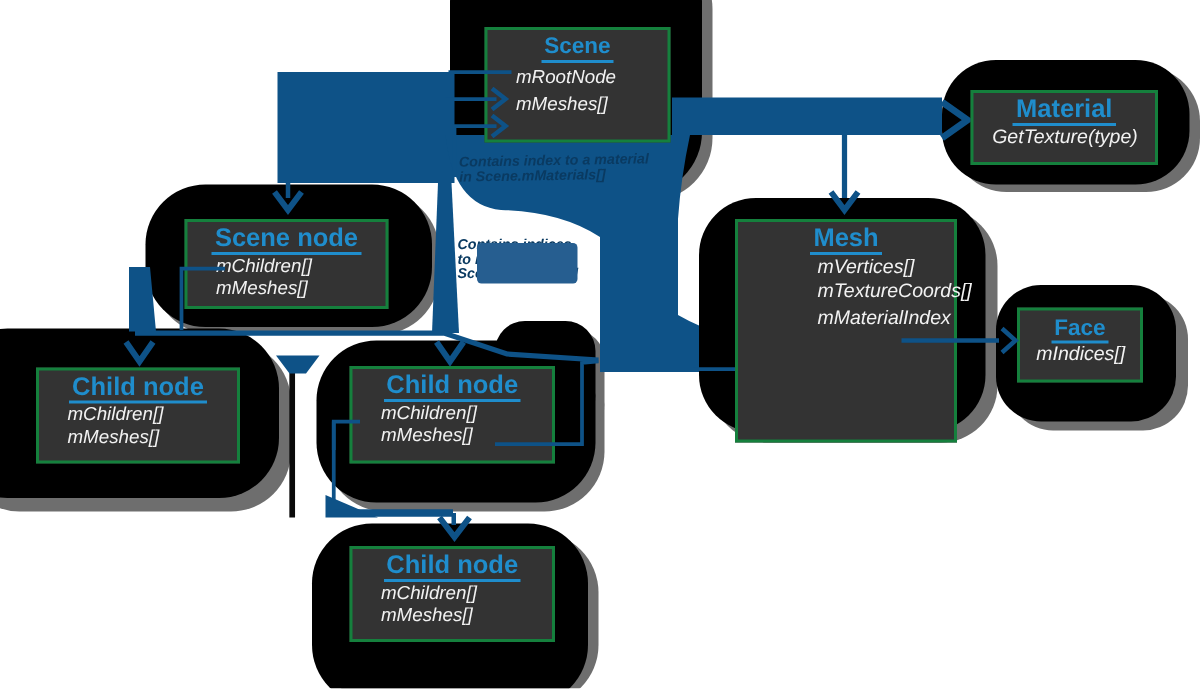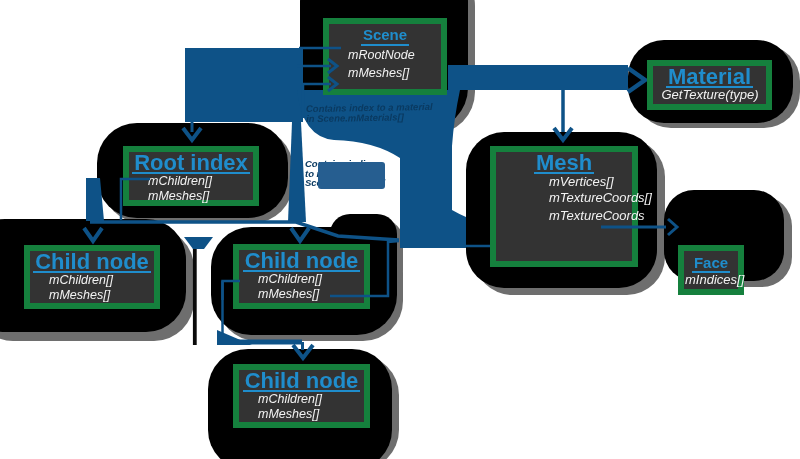--- a/index.html
+++ b/index.html
@@ -15,43 +15,43 @@
     font-size:9.5px;line-height:9.5px;white-space:nowrap;
   }
   .note span{display:block;}
   #note-material{left:306px;top:103px;transform:rotate(-1deg);}
   #note-meshes{left:305px;top:159px;}
   #note-overlay{
     position:absolute;z-index:3;left:318px;top:162px;width:67px;height:27px;
     background:#265E90;border-radius:3px;
   }
   .dbox{
-    position:absolute;z-index:4;background:#333333;border:6px solid #15803d;
+    position:absolute;z-index:4;background:#333333;border:2px solid #15803d;
     box-sizing:border-box;color:#F2F2F2;
   }
   .tw{text-align:center;margin-top:2px;}
   .ttl{
-    display:inline-block;font-weight:bold;color:#1F8DCC;font-size:22px;line-height:18px;
+    display:inline-block;font-weight:bold;color:#1F8DCC;font-size:17px;line-height:18px;
     border-bottom:2px solid #1F8DCC;padding:0 2px;white-space:nowrap;
   }
   .scene .ttl,.face .ttl{font-size:15px;}
   .face .tw{margin-top:3px;}
   .ttl.sm{line-height:17px;}
   .f{
     font-weight:normal;font-style:italic;font-size:12.5px;line-height:15px;
     padding-left:19px;white-space:nowrap;
   }
   .scene .f{line-height:16.5px;margin-top:1px;}
   .mesh .f{line-height:15.5px;font-size:13px;margin-left:34px;}
   .mesh .f.gap{margin-top:3px;}
   .center .f{padding-left:1px;text-align:center;font-size:13px;line-height:14px;}
   #box-scene{left:323px;top:18px;width:124px;height:77px;}
   #box-material{left:647px;top:60px;width:125px;height:50px;}
-  #box-mesh{left:490px;top:146px;width:148px;height:121px;}
-  #box-face{left:678px;top:205px;width:66px;height:50px;margin-top:40px;}
+  #box-mesh{left:490px;top:146px;width:148px;height:149px;}
+  #box-face{left:678px;top:205px;width:84px;height:50px;}
   #box-root{left:123px;top:146px;width:136px;height:60px;}
   #box-child-left{left:24px;top:245px;width:136px;height:64px;}
   #box-child-mid{left:233px;top:244px;width:137px;height:65px;}
   #box-child-bottom{left:233px;top:364px;width:137px;height:64px;}
 </style>
 </head>
 <body>
 
 <div id="stage">
 
@@ -129,30 +129,30 @@
 
   <div class="dbox center" id="box-material">
     <div class="tw"><span class="ttl">Material</span></div>
     <div class="f">GetTexture(type)</div>
   </div>
 
   <div class="dbox mesh" id="box-mesh">
     <div class="tw"><span class="ttl">Mesh</span></div>
     <div class="f">mVertices[]</div>
     <div class="f">mTextureCoords[]</div>
-    <div class="f gap">mTextureCoords</div>
+    <div class="f gap">mMaterialIndex</div>
   </div>
 
   <div class="dbox center face" id="box-face">
     <div class="tw"><span class="ttl sm">Face</span></div>
     <div class="f">mIndices[]</div>
   </div>
 
   <div class="dbox" id="box-root">
-    <div class="tw"><span class="ttl">Root index</span></div>
+    <div class="tw"><span class="ttl">Scene node</span></div>
     <div class="f">mChildren[]</div>
     <div class="f">mMeshes[]</div>
   </div>
 
   <div class="dbox" id="box-child-left">
     <div class="tw"><span class="ttl">Child node</span></div>
     <div class="f">mChildren[]</div>
     <div class="f">mMeshes[]</div>
   </div>
 

